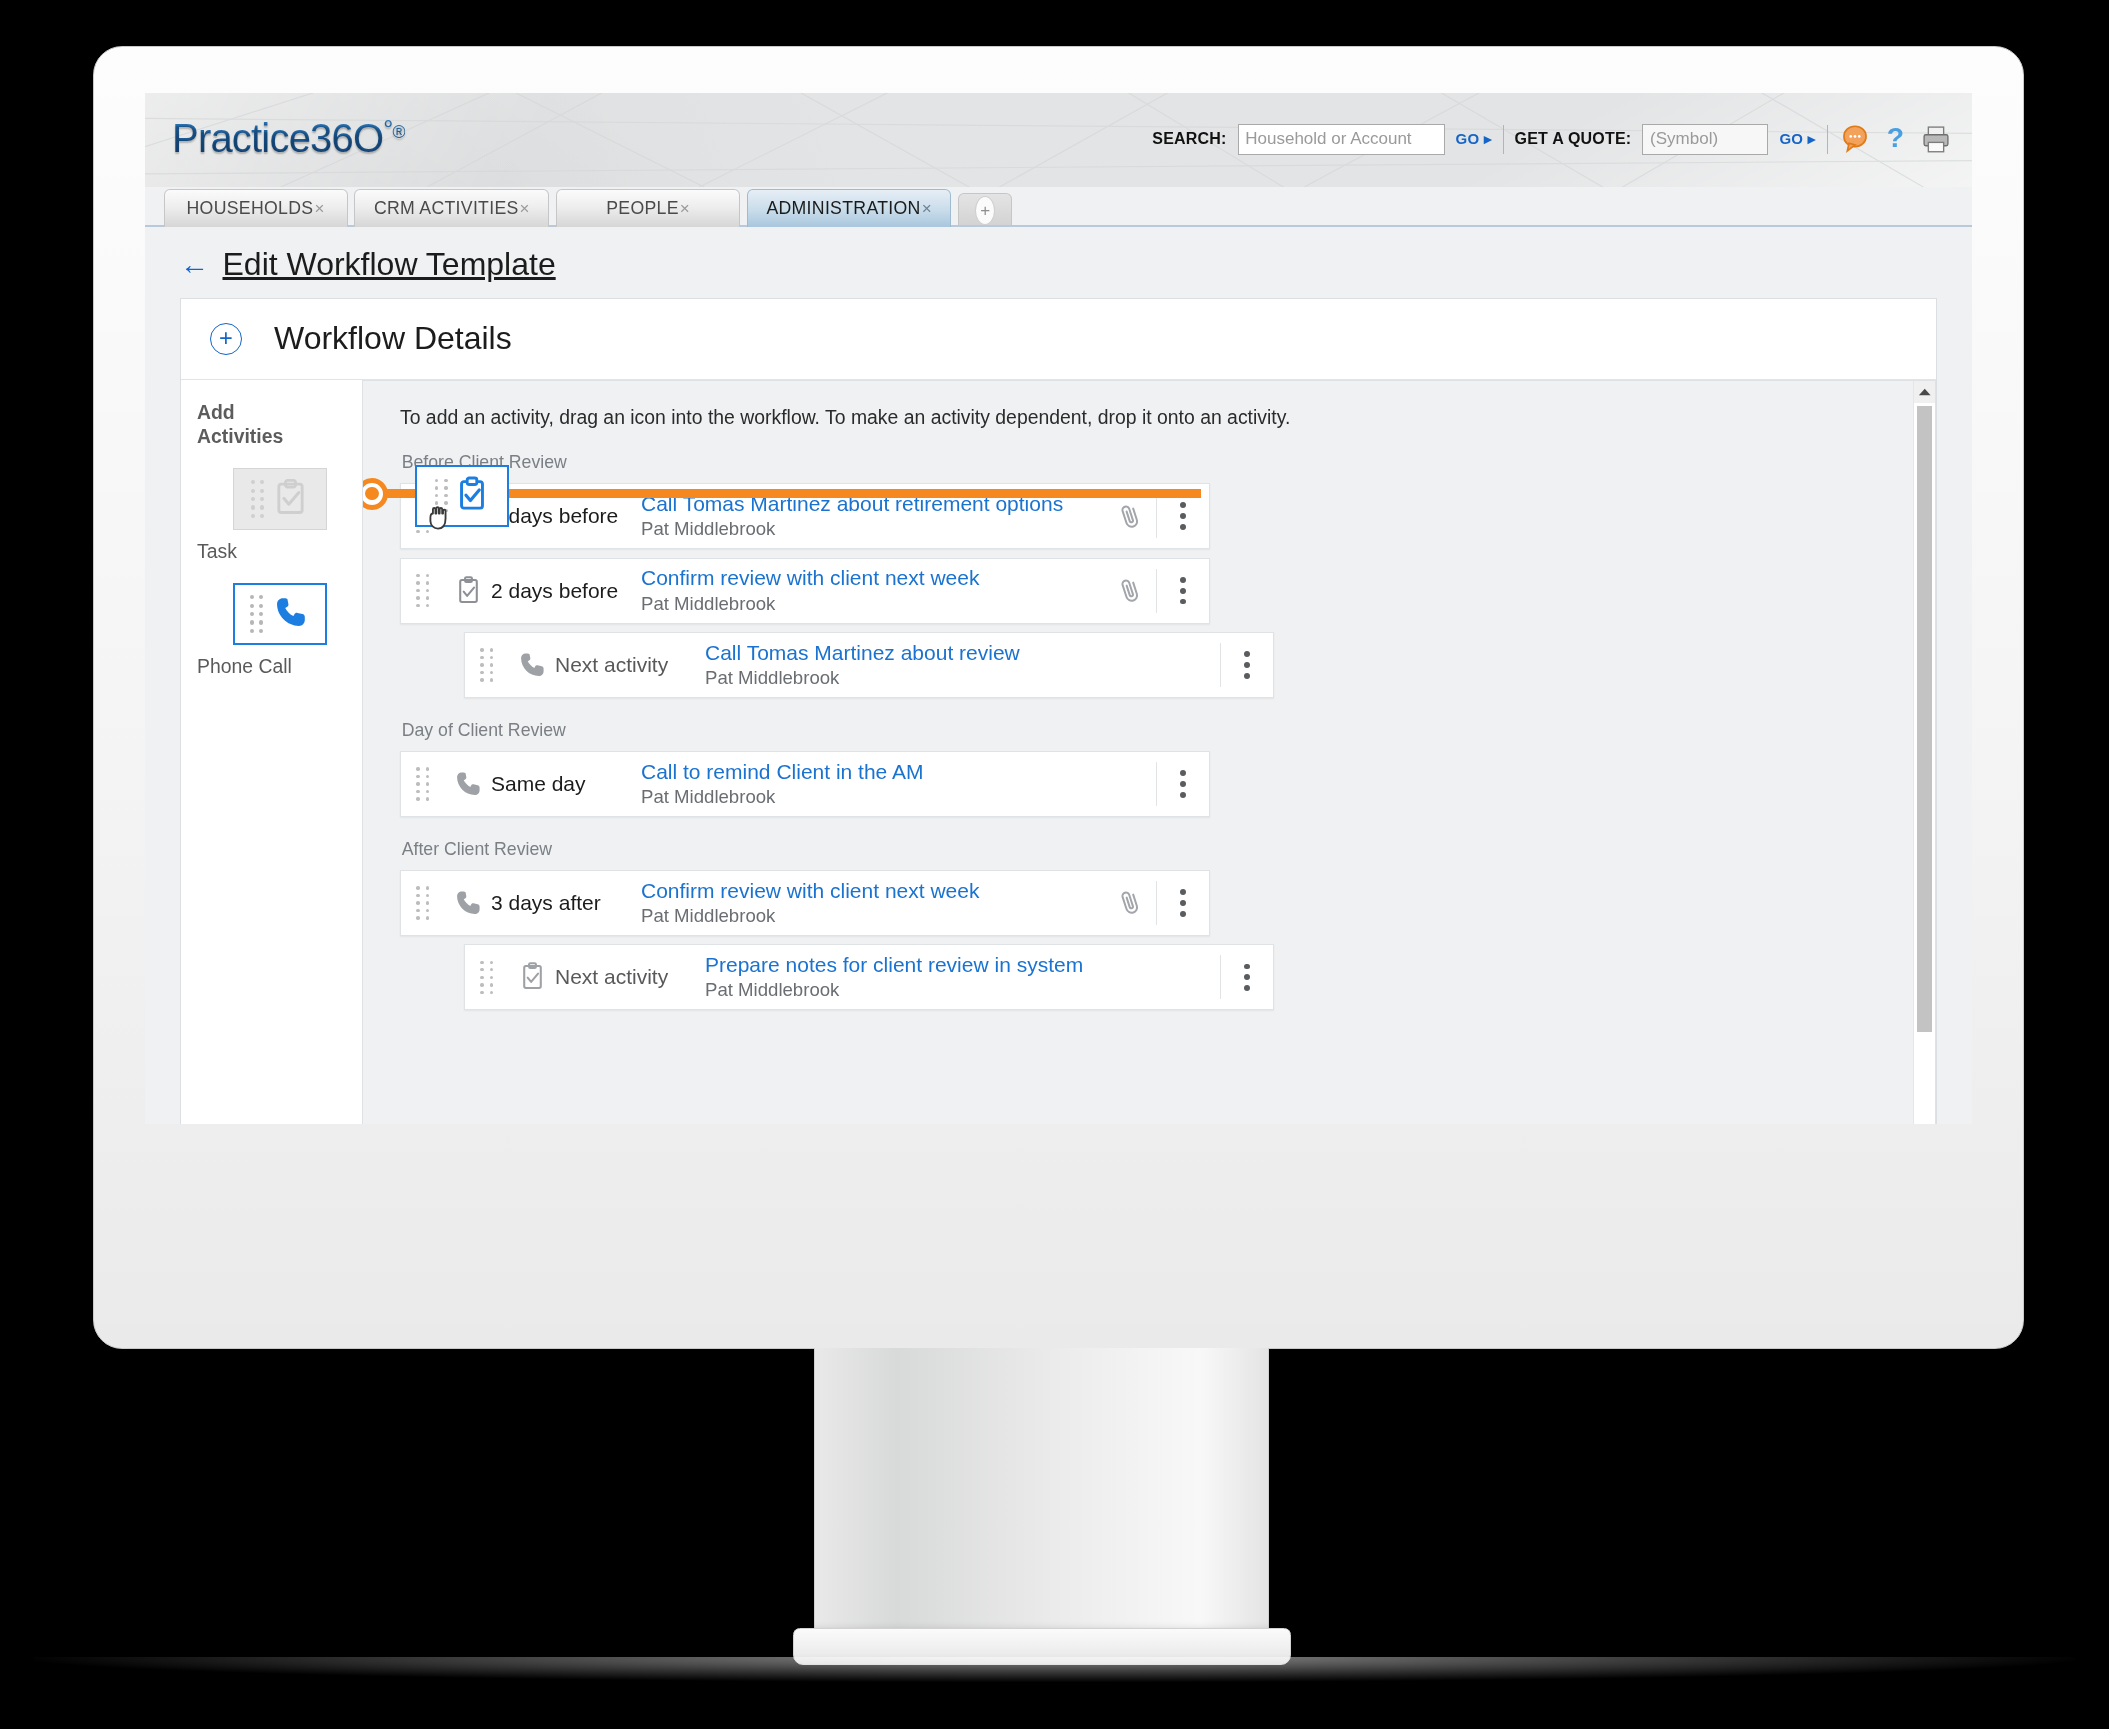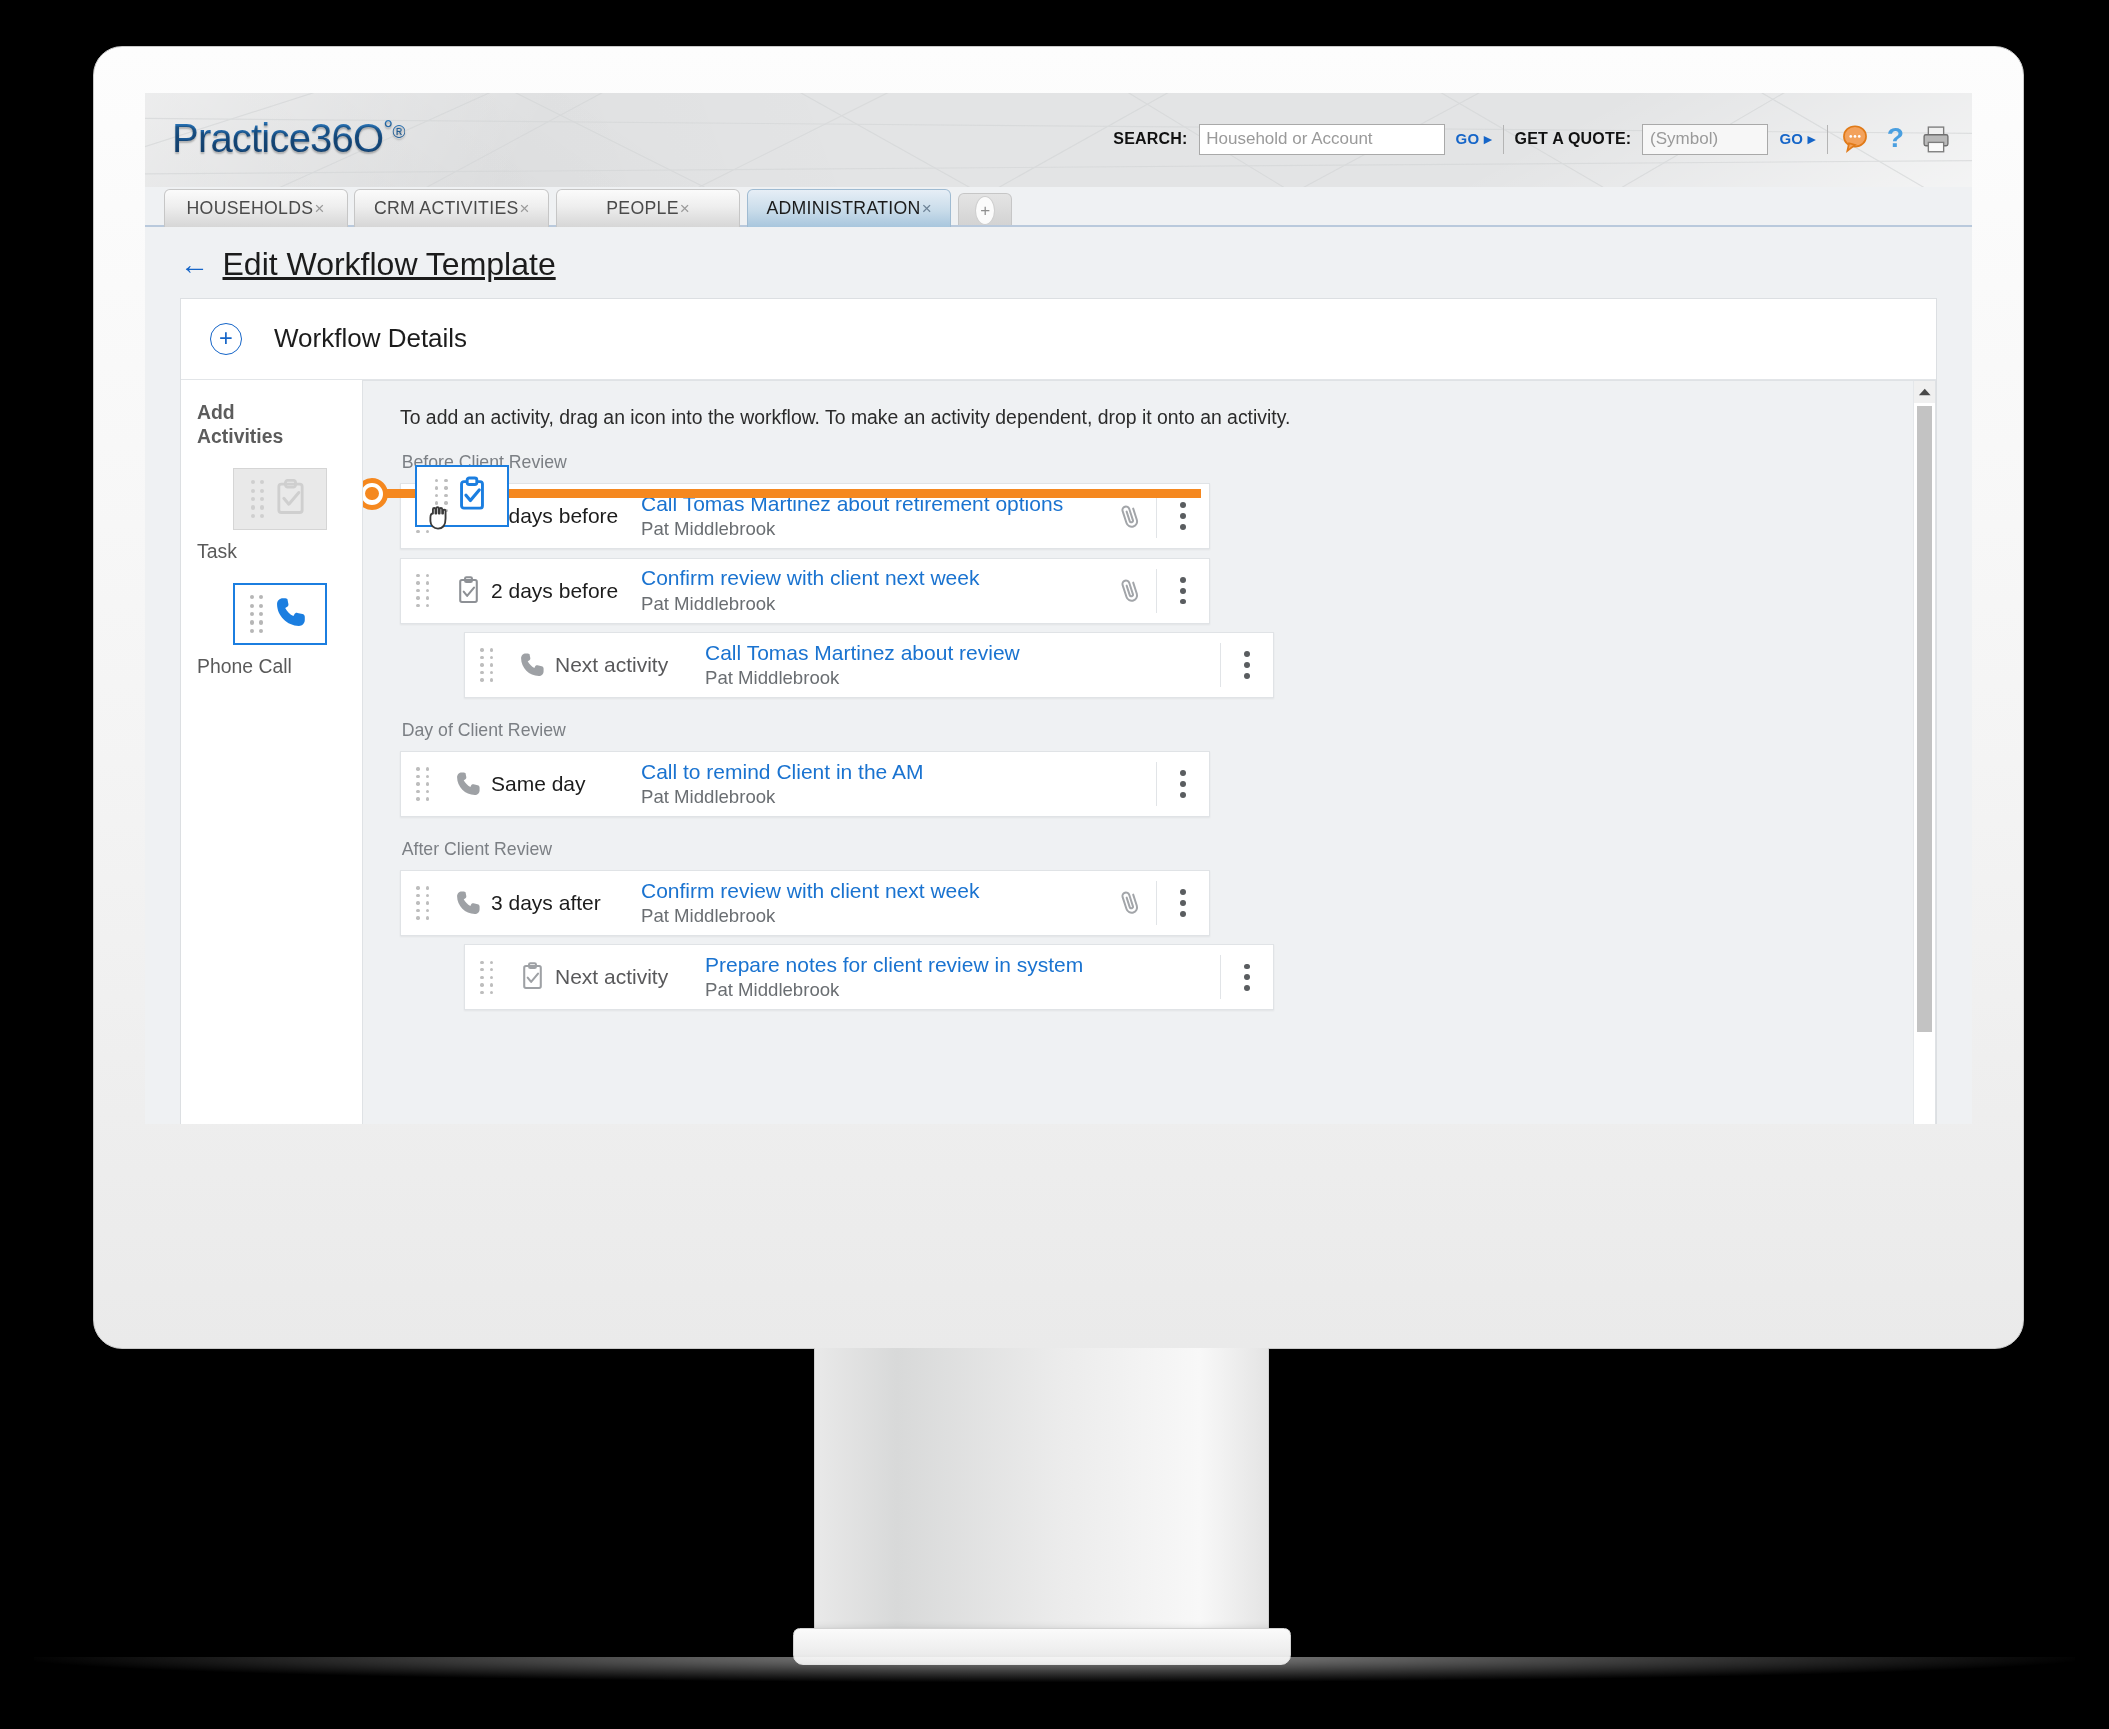--- a/index.html
+++ b/index.html
@@ -77,21 +77,21 @@
     position: absolute; right: 18.6px; top: 29px;
     display: flex; align-items: center; gap: 11px;
     font-size: 16px;
   }
   .tool-label { font-weight: bold; color: #111; letter-spacing: 0.2px; font-size: 16px; }
   .tool-input {
     height: 31px; border: 0.8px solid #a9a9a9; background: #fff;
     font-size: 17px; color: #9a9a9a; padding: 0 6.7px;
     display: flex; align-items: center; font-family: "Liberation Sans", sans-serif;
   }
-  #search-input { width: 246px; }
+  #search-input { width: 207px; }
   #quote-input { width: 126px; background: #f7f7f7; }
   .go-link { color: #1565c8; font-weight: bold; font-size: 15px; letter-spacing: 0.3px; cursor: pointer; }
   .vdiv { width: 0.8px; height: 29px; background: #b4b4b4; }
   .icon-btn { cursor: pointer; display: flex; align-items: center; }
 
   
   #tab-bar {
     position: relative; height: 40px;
     background: transparent; padding-left: 18.6px;
     display: flex; align-items: flex-end; gap: 6.7px;
@@ -147,21 +147,21 @@
   #wf-details-header {
     height: 81px; display: flex; align-items: center; gap: 32px;
     padding-left: 29px; border-bottom: 0.8px solid #e2e5e8;
   }
   .circle-plus {
     width: 32px; height: 32px; border-radius: 50%;
     border: 1.7px solid #1565c8; color: #1565c8;
     display: flex; align-items: center; justify-content: center;
     font-size: 23.6px; line-height: 1; cursor: pointer;
   }
-  #wf-details-title { font-size: 26px; color: #1c1c1c; }
+  #wf-details-title { font-size: 32px; color: #1c1c1c; }
 
   #wf-body { display: flex; height: 759px; }
 
   
   #palette { width: 181px; padding: 20px 0 0 16px; text-align: left; flex: 0 0 181px; }
   #palette-title {
     font-size: 19.4px; font-weight: bold; color: #5c5c5c; line-height: 1.25;
   }
   .palette-tile {
     width: 94px; height: 62px; margin: 20px auto 0;

